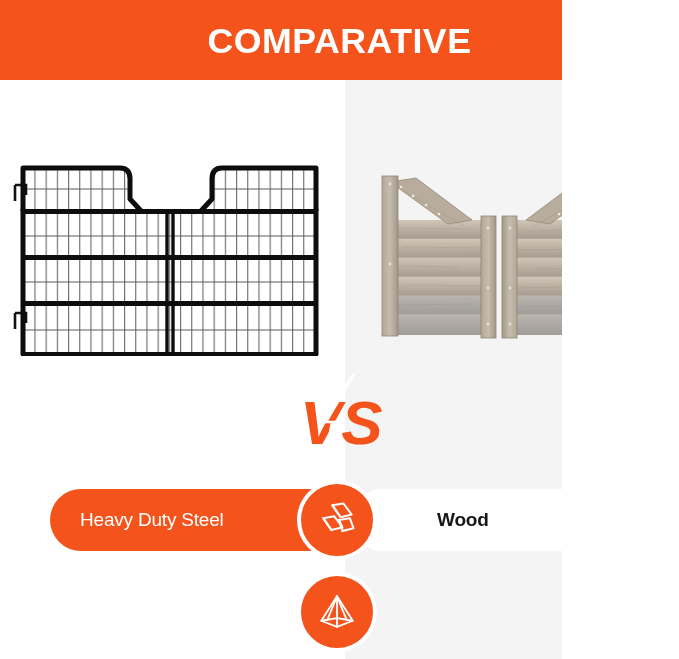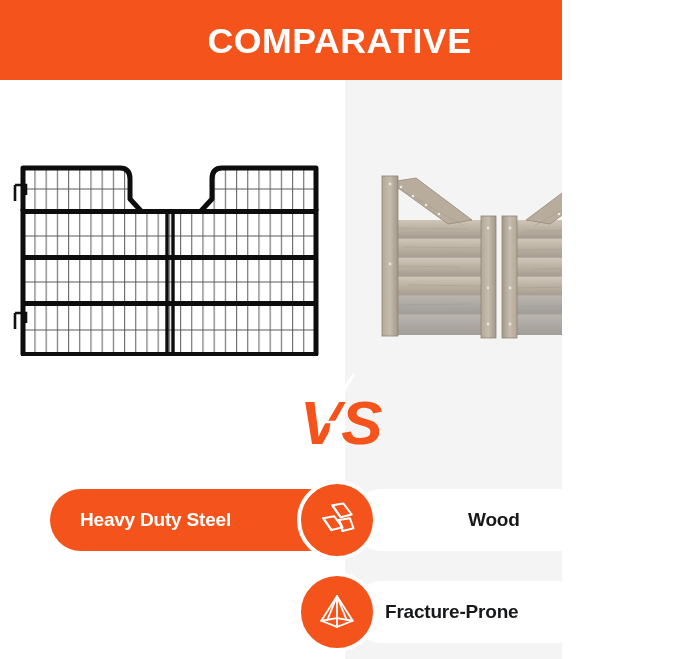--- a/index.html
+++ b/index.html
@@ -86,42 +86,42 @@
     left: 50px; top: 0;
     width: 289px; height: 62px;
     background: #f4541b;
     border-radius: 31px;
     display: flex;
     align-items: center;
   }
   .pill-left-label {
     color: #ffffff;
     font-size: 19px;
-    font-weight: bold;
+    font-weight: normal;
     padding-left: 30px;
     letter-spacing: -0.2px;
     white-space: nowrap;
   }
   .pill-right {
     position: absolute;
     left: 351px; top: 0;
     width: 279px; height: 62px;
     background: #ffffff;
     border-radius: 31px;
     display: flex;
     align-items: center;
   }
   .pill-right-label {
     color: #17181a;
     font-size: 19px;
     font-weight: bold;
     letter-spacing: -0.2px;
     white-space: nowrap;
   }
-  .label-pad-wide { padding-left: 86px; margin-left: 31px; }
+  .label-pad-wide { padding-left: 86px; }
   .label-pad-narrow { padding-left: 34px; }
 
   .badge {
     position: absolute;
     left: 297px; top: -9px;
     width: 80px; height: 80px;
     border-radius: 50%;
     background: #f4541b;
     border: 4px solid #ffffff;
     box-sizing: border-box;
@@ -339,23 +339,20 @@
           <path d="M9,22 L21,20 L30,32 L18,35 Z"></path>
           <path d="M9,22 L13,28 L18,35"></path>
           <path d="M26,24 L38,22 L42,33 L30,36 Z"></path>
           <path d="M26,24 L29,30 L30,36"></path>
         </g>
       </svg>
     </div>
   </div>
 
   <div class="row row-2">
-    <div class="pill-right">
-      <span class="pill-right-label label-pad-narrow">Fracture-Prone</span>
-    </div>
     <div class="badge">
       <svg viewBox="0 0 48 48" width="42" height="42">
         <g fill="none" stroke="#ffffff" stroke-width="2.1" stroke-linejoin="round" stroke-linecap="round">
           <path d="M24,6 L42,34 L24,41 L6,34 Z"></path>
           <path d="M24,6 L24,41"></path>
           <path d="M24,31 L42,34"></path>
           <path d="M24,31 L6,34"></path>
           <path d="M24,6 L13,33"></path>
           <path d="M24,6 L35,33"></path>
         </g>

